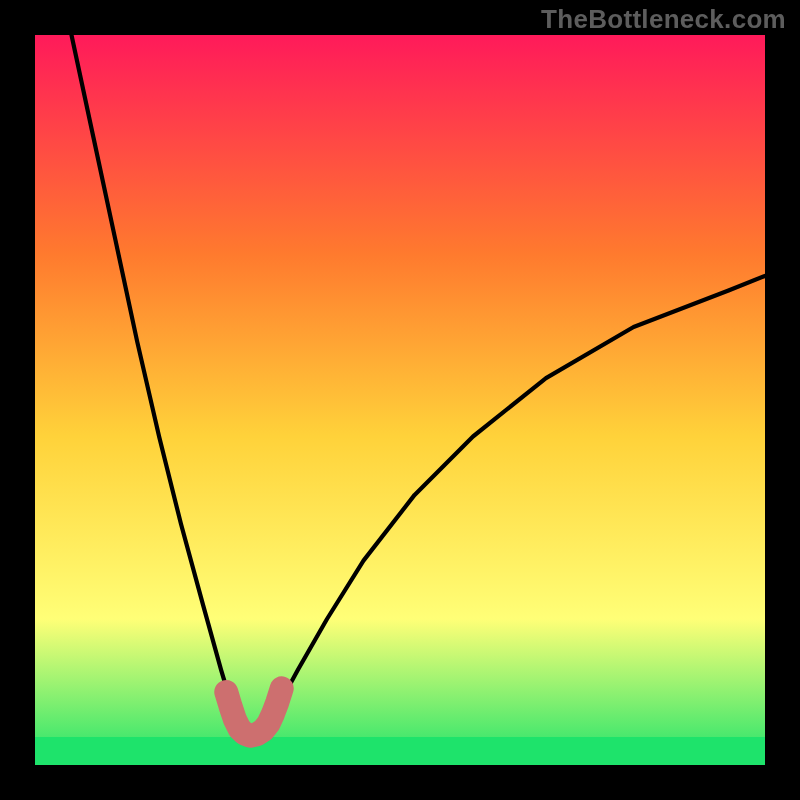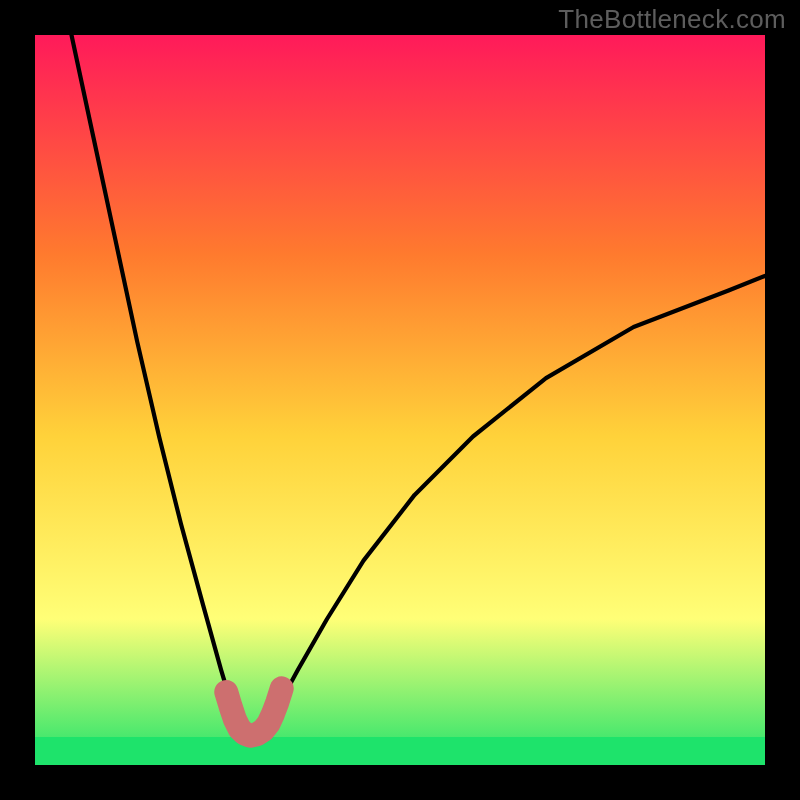--- a/index.html
+++ b/index.html
@@ -1,17 +1,17 @@
 <!DOCTYPE html>
 <html><head>
 <meta charset="utf-8">
 <style>
   html,body{margin:0;padding:0;width:800px;height:800px;background:#000;overflow:hidden;font-family:Arial,Helvetica,sans-serif}
   .stage{position:relative;width:800px;height:800px;background:#000}
-  .watermark{position:absolute;top:4px;right:14px;color:#5d5d5d;font-size:26px;font-weight:400;letter-spacing:.3px}
+  .watermark{position:absolute;top:4px;right:14px;color:#5d5d5d;font-size:26px;font-weight:700;letter-spacing:.3px}
   .plot{position:absolute;left:35px;top:35px;width:730px;height:730px}
   svg{display:block}
 </style>
 </head>
 <body>
 
 <div class="stage">
   <div class="watermark">TheBottleneck.com</div>
   <div class="plot">
     <svg viewBox="0 0 730 730" width="730" height="730" xmlns="http://www.w3.org/2000/svg">

